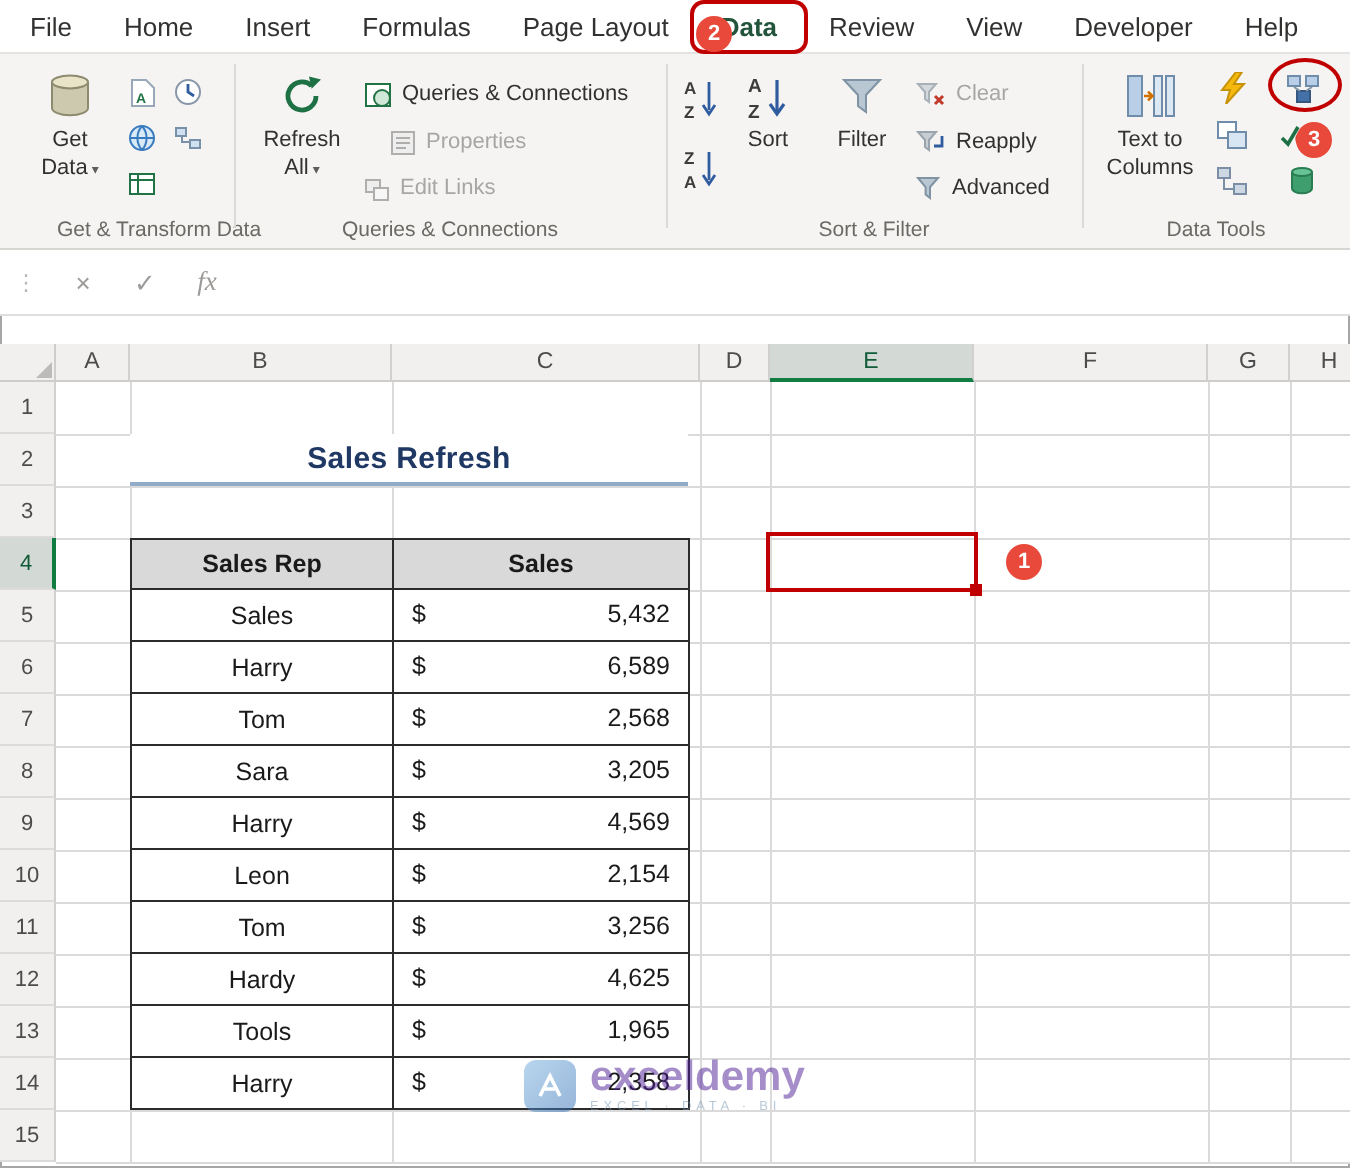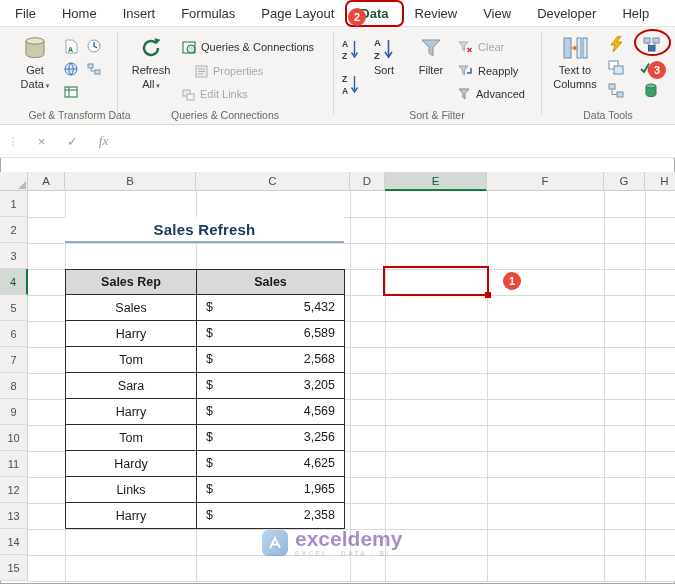--- a/index.html
+++ b/index.html
@@ -404,35 +404,42 @@
           </td>
         </tr>
         <tr>
           <td class="rep">Harry</td>
           <td class="amt">
             <span class="cur">$</span>
             <span class="val">4,569</span>
           </td>
         </tr>
         <tr>
+          <td class="rep">Leon</td>
+          <td class="amt">
+            <span class="cur">$</span>
+            <span class="val">2,154</span>
+          </td>
+        </tr>
+        <tr>
           <td class="rep">Tom</td>
           <td class="amt">
             <span class="cur">$</span>
             <span class="val">3,256</span>
           </td>
         </tr>
         <tr>
           <td class="rep">Hardy</td>
           <td class="amt">
             <span class="cur">$</span>
             <span class="val">4,625</span>
           </td>
         </tr>
         <tr>
-          <td class="rep">Links</td>
+          <td class="rep">Tools</td>
           <td class="amt">
             <span class="cur">$</span>
             <span class="val">1,965</span>
           </td>
         </tr>
         <tr>
           <td class="rep">Harry</td>
           <td class="amt">
             <span class="cur">$</span>
             <span class="val">2,358</span>

